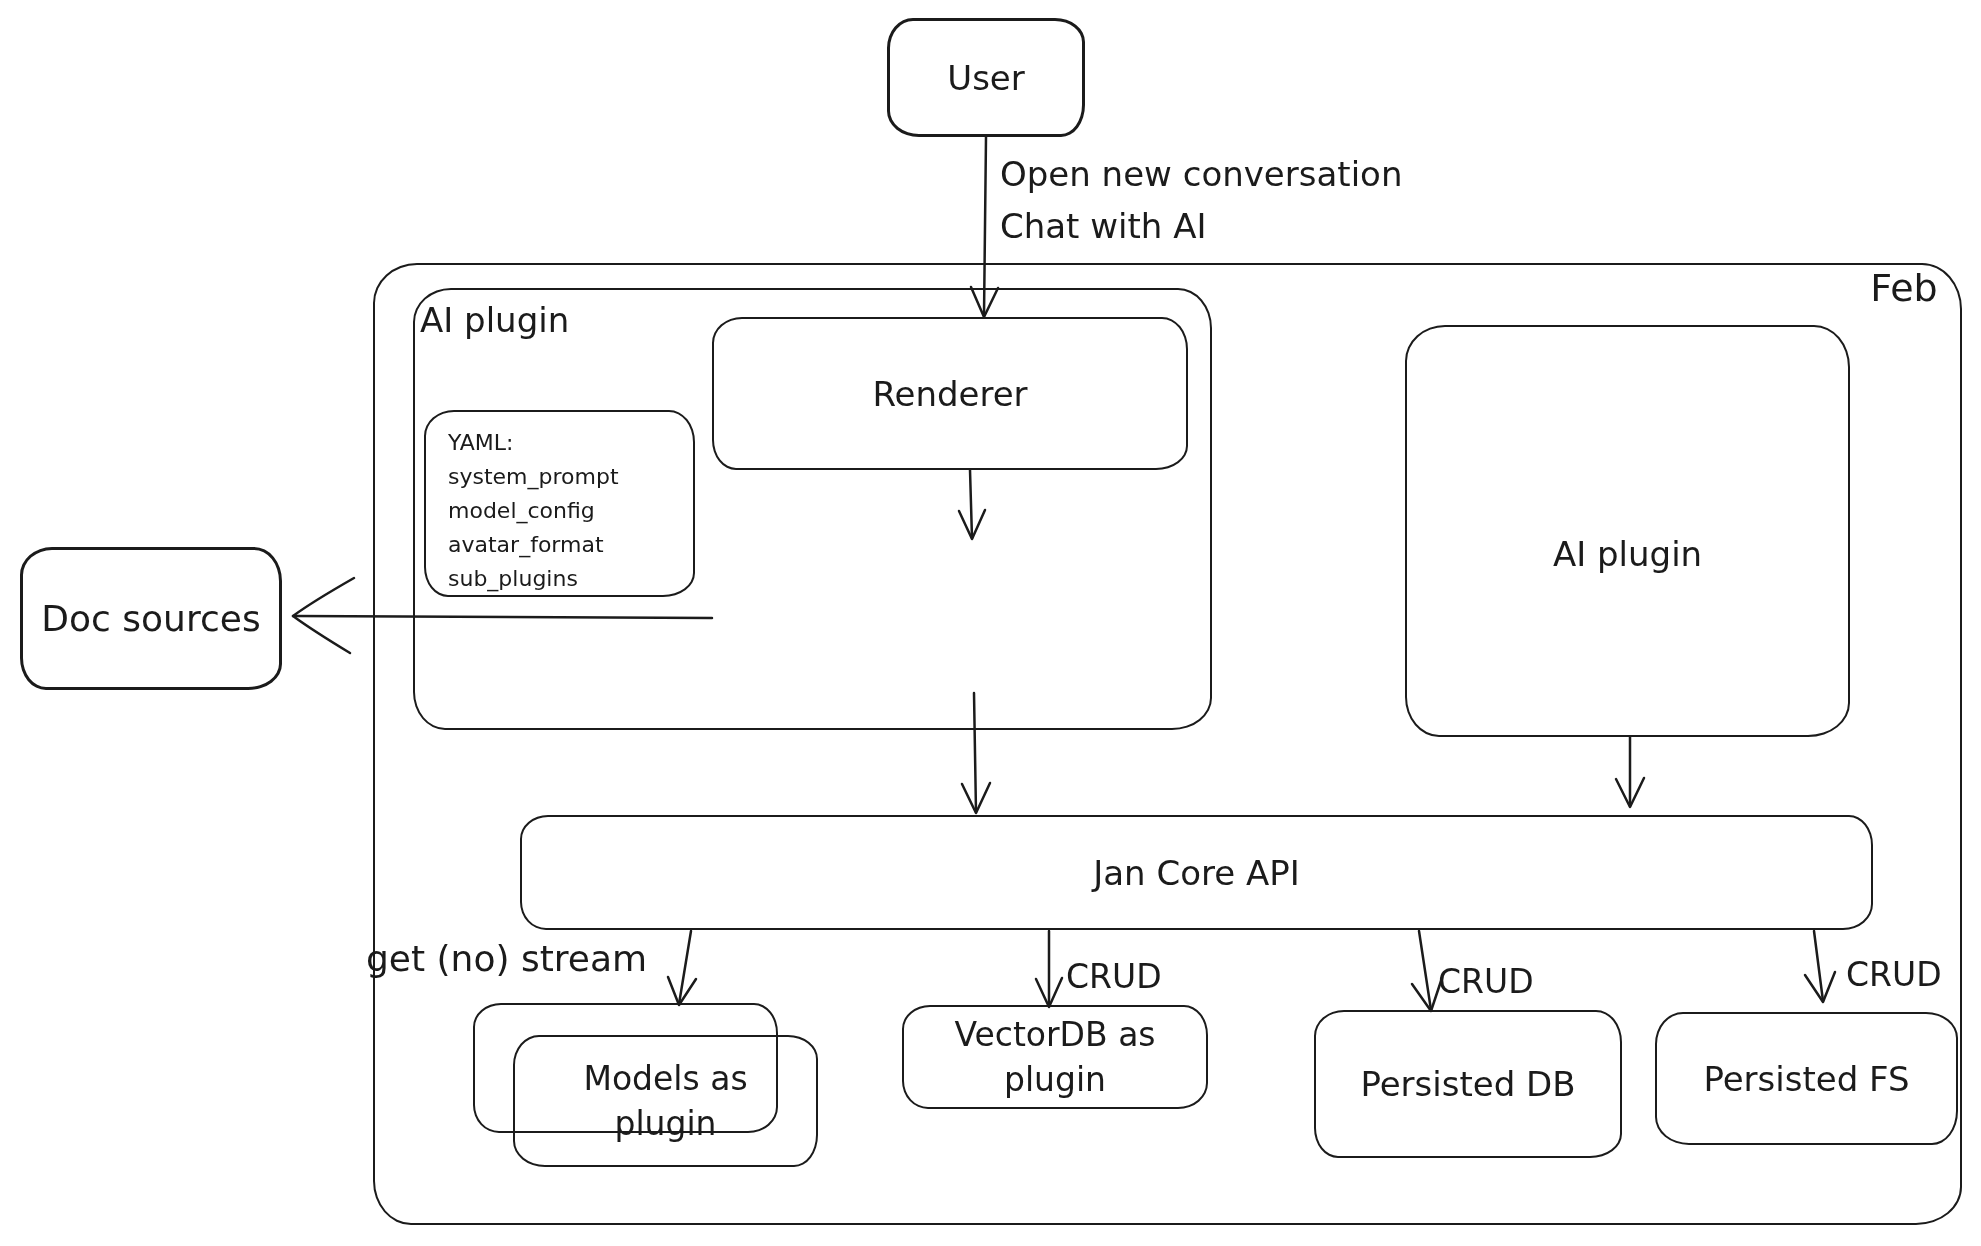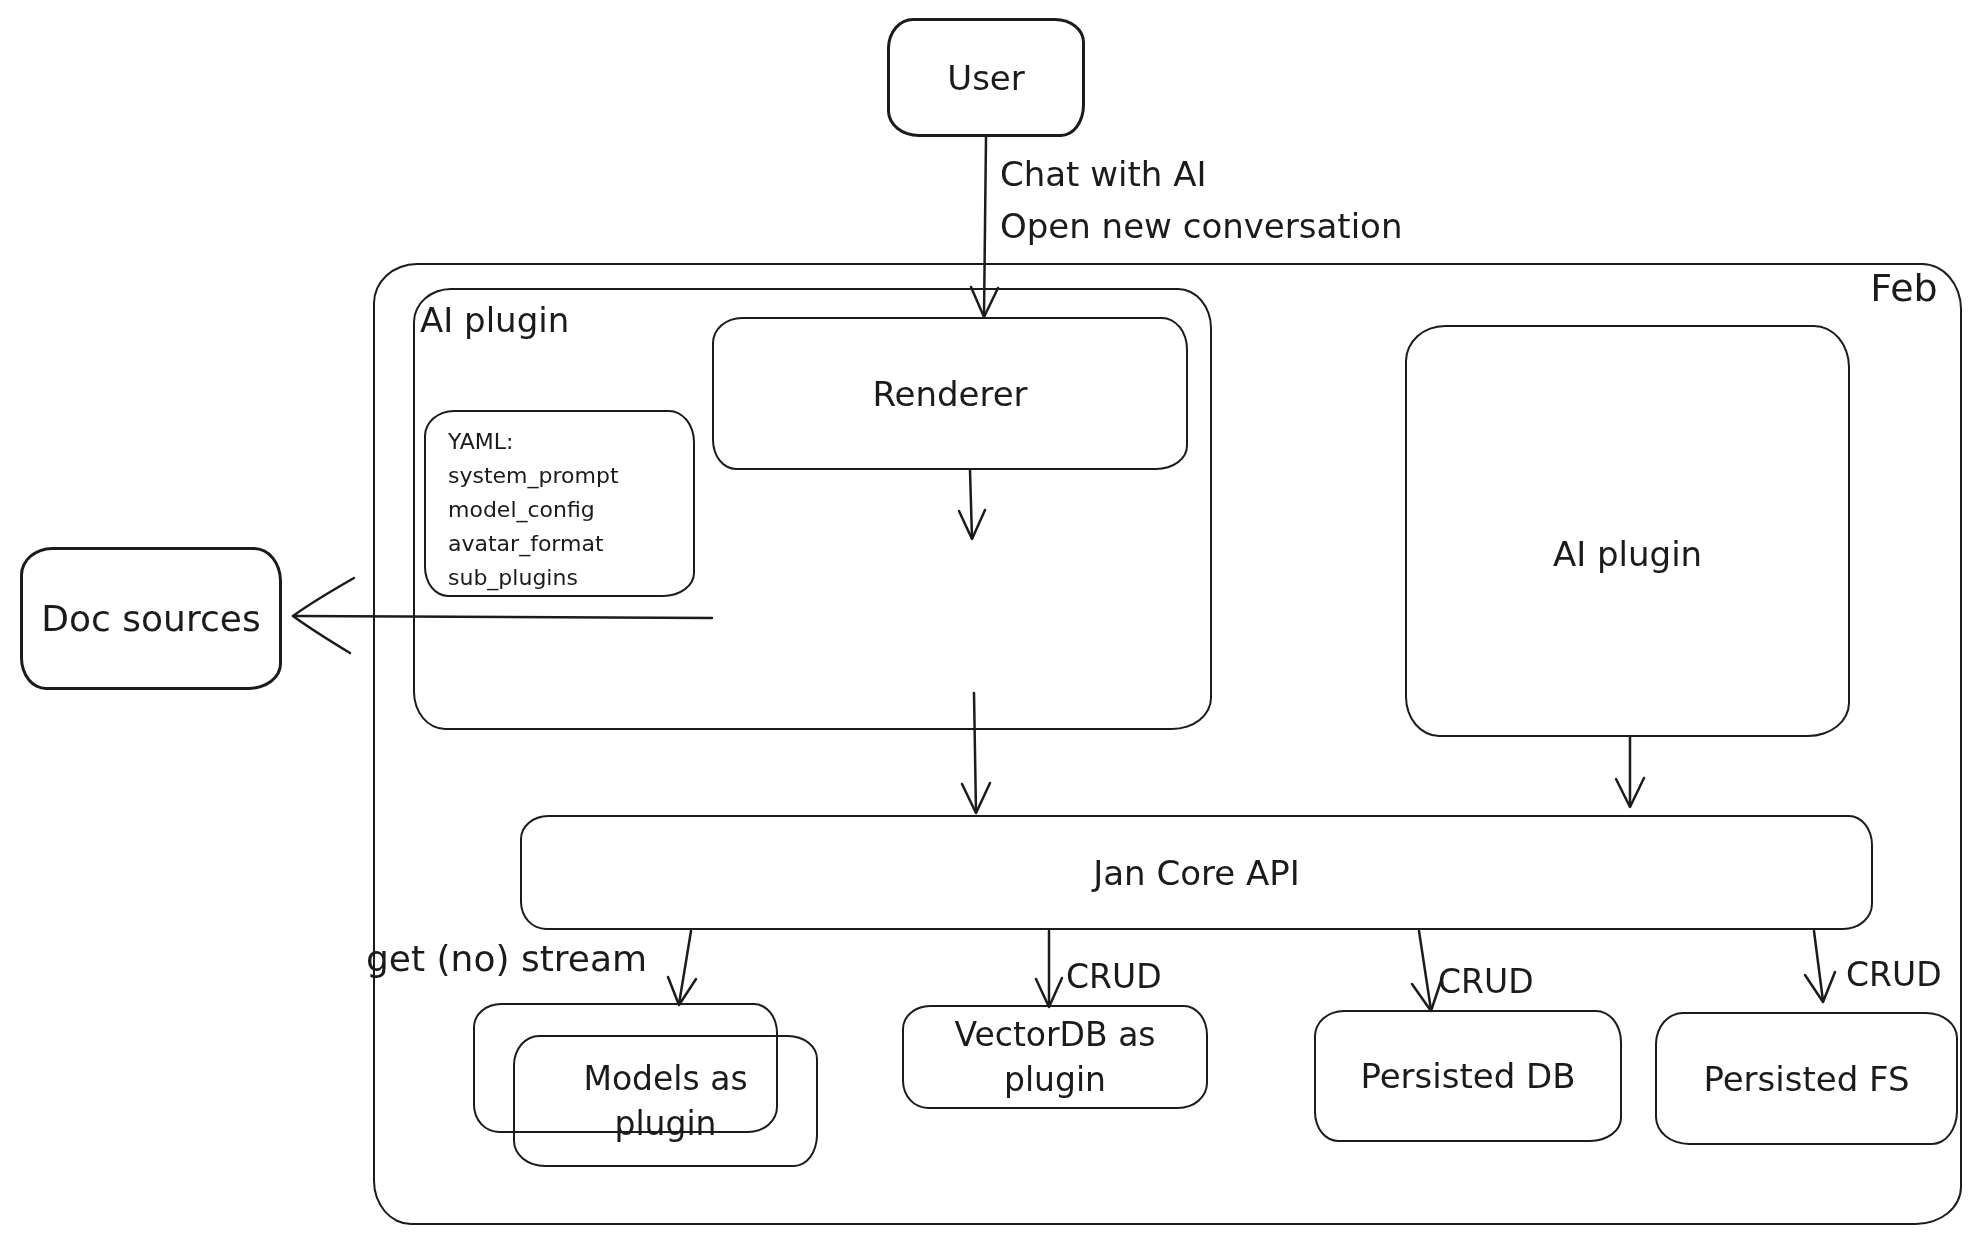--- a/index.html
+++ b/index.html
@@ -41,21 +41,21 @@
   .jan-box         { left: 373px;  top: 263px;  width: 1589px; height: 962px;
                      border-radius: 44px 40px 46px 38px / 40px 46px 38px 44px; }
   .jan-label       { position: absolute; left: 1853px; top: 266px; width: 102px;
                      font-size: 38px; text-align: center; }
   .ai-plugin-left-box  { left: 413px; top: 288px; width: 799px; height: 442px;
                      border-radius: 38px 34px 40px 32px / 34px 40px 32px 38px; }
   .ai-plugin-left-label { position: absolute; left: 420px; top: 300px;
                      font-size: 34px; }
   .yaml-box        { left: 424px;  top: 410px;  width: 271px;  height: 187px;
                      border-radius: 30px 26px 32px 24px / 26px 32px 24px 30px;
-                     align-items: flex-end; justify-content: flex-start; }
+                     align-items: center; justify-content: flex-start; }
   .yaml-lines      { padding: 14px 0 0 22px; text-align: left;
                      font-size: 22px; line-height: 34px; }
   .renderer-box    { left: 712px;  top: 317px;  width: 476px;  height: 153px;
                      border-radius: 30px 26px 32px 24px / 26px 32px 24px 30px;
                      font-size: 34px; }
   .backend-box     { left: 712px;  top: 540px;  width: 463px;  height: 153px;
                      border-radius: 28px 32px 26px 34px / 32px 26px 34px 28px;
                      font-size: 34px; }
   .doc-sources-box { left: 20px;   top: 547px;  width: 262px;  height: 143px;
                      border-radius: 32px 28px 34px 26px / 28px 34px 26px 32px;
@@ -67,21 +67,21 @@
                      border-radius: 28px 24px 30px 26px / 24px 30px 26px 28px;
                      font-size: 34px; }
   .models-back-box { left: 473px;  top: 1003px; width: 305px;  height: 130px;
                      border-radius: 28px 24px 30px 26px / 24px 30px 26px 28px; }
   .models-front-box { left: 513px; top: 1035px; width: 305px;  height: 132px;
                      border-radius: 26px 30px 24px 32px / 30px 24px 32px 26px;
                      font-size: 33px; line-height: 45px; }
   .vectordb-box    { left: 902px;  top: 1005px; width: 306px;  height: 104px;
                      border-radius: 28px 24px 30px 26px / 24px 30px 26px 28px;
                      font-size: 33px; line-height: 45px; }
-  .persisted-db-box { left: 1314px; top: 1010px; width: 308px; height: 132px;
+  .persisted-db-box { left: 1314px; top: 1010px; width: 308px; height: 148px;
                      border-radius: 30px 26px 32px 24px / 26px 32px 24px 30px;
                      font-size: 34px; }
   .persisted-fs-box { left: 1655px; top: 1012px; width: 303px; height: 133px;
                      border-radius: 28px 32px 26px 34px / 32px 26px 34px 28px;
                      font-size: 34px; }
 
   
   .edge-label { position: absolute; white-space: nowrap; }
   .user-flow-label  { left: 1000px; top: 148px; font-size: 34px; line-height: 52px; }
   .get-no-stream-label { left: 366px; top: 938px; font-size: 36px; }
@@ -203,22 +203,22 @@
 
   <div class="box persisted-db-box">
     <span class="box-label">Persisted DB</span>
   </div>
 
   <div class="box persisted-fs-box">
     <span class="box-label">Persisted FS</span>
   </div>
 
   <div class="edge-label user-flow-label">
+    <div>Open new conversation</div>
     <div>Chat with AI</div>
-    <div>Open new conversation</div>
   </div>
 
   <div class="edge-label get-no-stream-label">get (no) stream</div>
   <div class="edge-label crud-vectordb-label">CRUD</div>
   <div class="edge-label crud-persisted-db-label">CRUD</div>
   <div class="edge-label crud-persisted-fs-label">CRUD</div>
 
 </div>
 
 </body></html>

